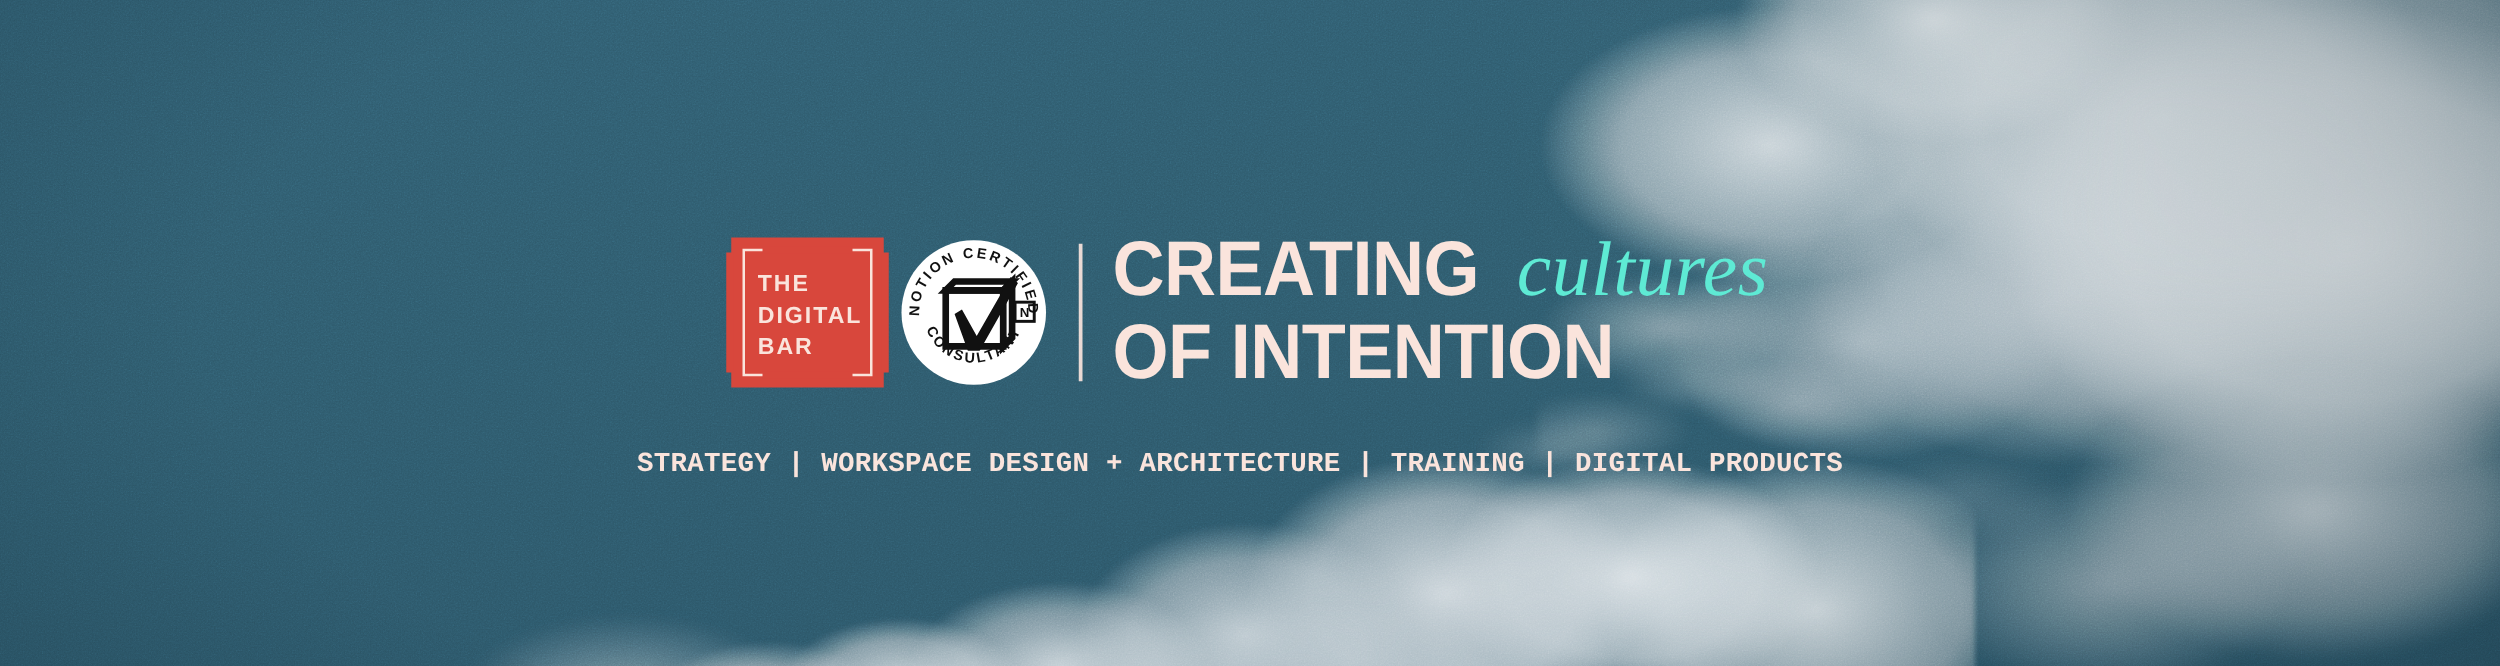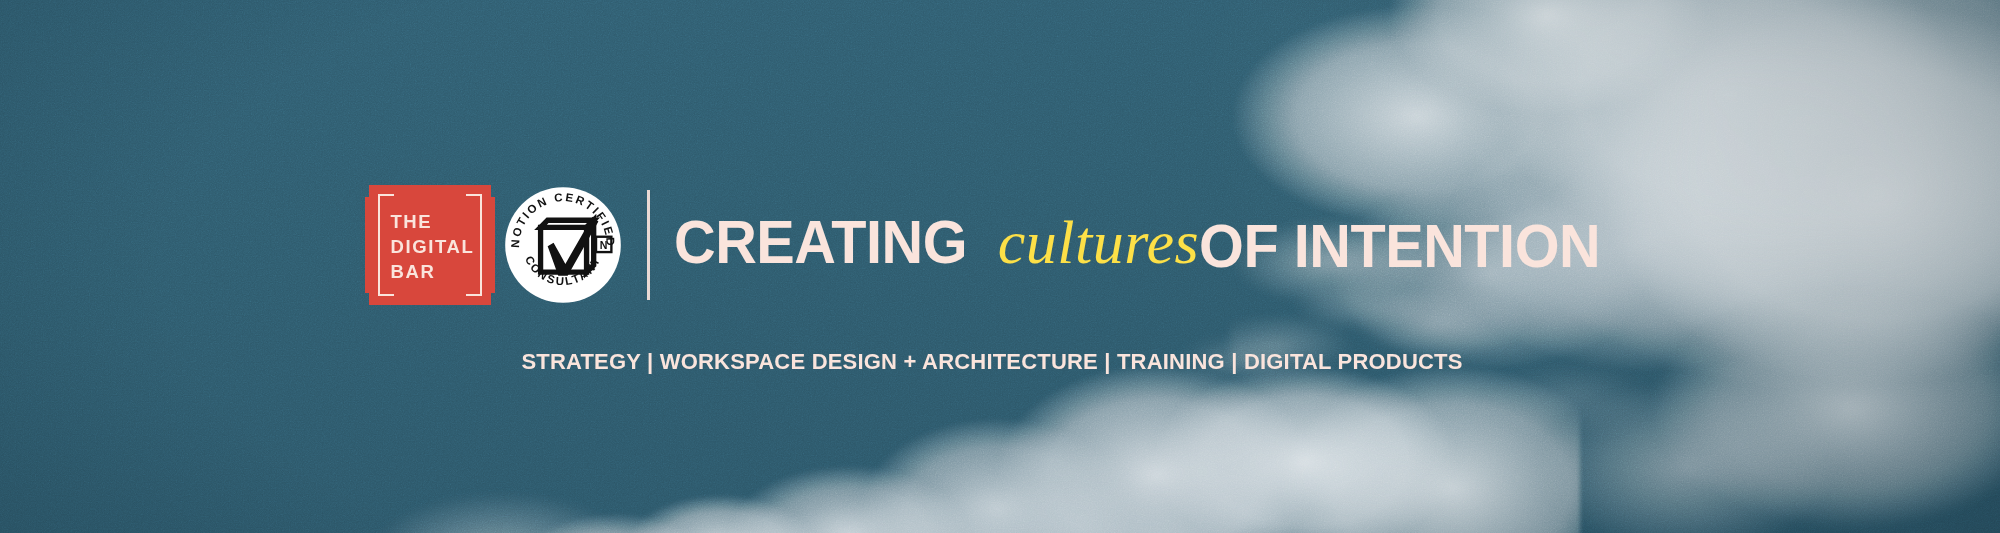--- a/index.html
+++ b/index.html
@@ -147,36 +147,36 @@
   
   .badge{width:118px;height:118px;flex:none;margin-left:13px;}
 
   
   .divider{
     width:3px;height:110px;background:#fae4dc;flex:none;
     margin-left:25px;margin-right:24px;opacity:.92;
   }
 
   
-  .headline{display:flex;flex-direction:row;flex:none;}
+  .headline{display:flex;flex-direction:column;flex:none;}
   .hl-line1{
     display:flex;align-items:baseline;height:62px;
   }
   .hl-creating{
     color:#fae4dc;
     font-family:"Liberation Sans",sans-serif;
     font-weight:bold;
     font-size:62px;
     line-height:62px;
     letter-spacing:-0.5px;
     transform:scaleX(.93);
     transform-origin:left bottom;
   }
   .hl-cultures{
-    color:#fde047;
+    color:#5eead4;
     font-family:"Liberation Serif",serif;
     font-style:italic;
     font-size:62px;
     line-height:62px;
     margin-left:8px;
     letter-spacing:0.5px;
   }
   .hl-line2{
     color:#fae4dc;
     font-family:"Liberation Sans",sans-serif;
@@ -186,21 +186,21 @@
     letter-spacing:-0.5px;
     transform:scaleX(.93);
     transform-origin:left top;
     margin-top:2px;
   }
 
   
   .tagline{
     margin-top:44px;
     color:#fae4dc;
-    font-family:Liberation Sans, sans-serif;
+    font-family:Liberation Mono, monospace;
     font-weight:bold;
     font-size:22px;
     letter-spacing:0.2px;
     white-space:nowrap;
     transform:translateX(-8px);
   }
 </style>
 </head>
 <body>
 

